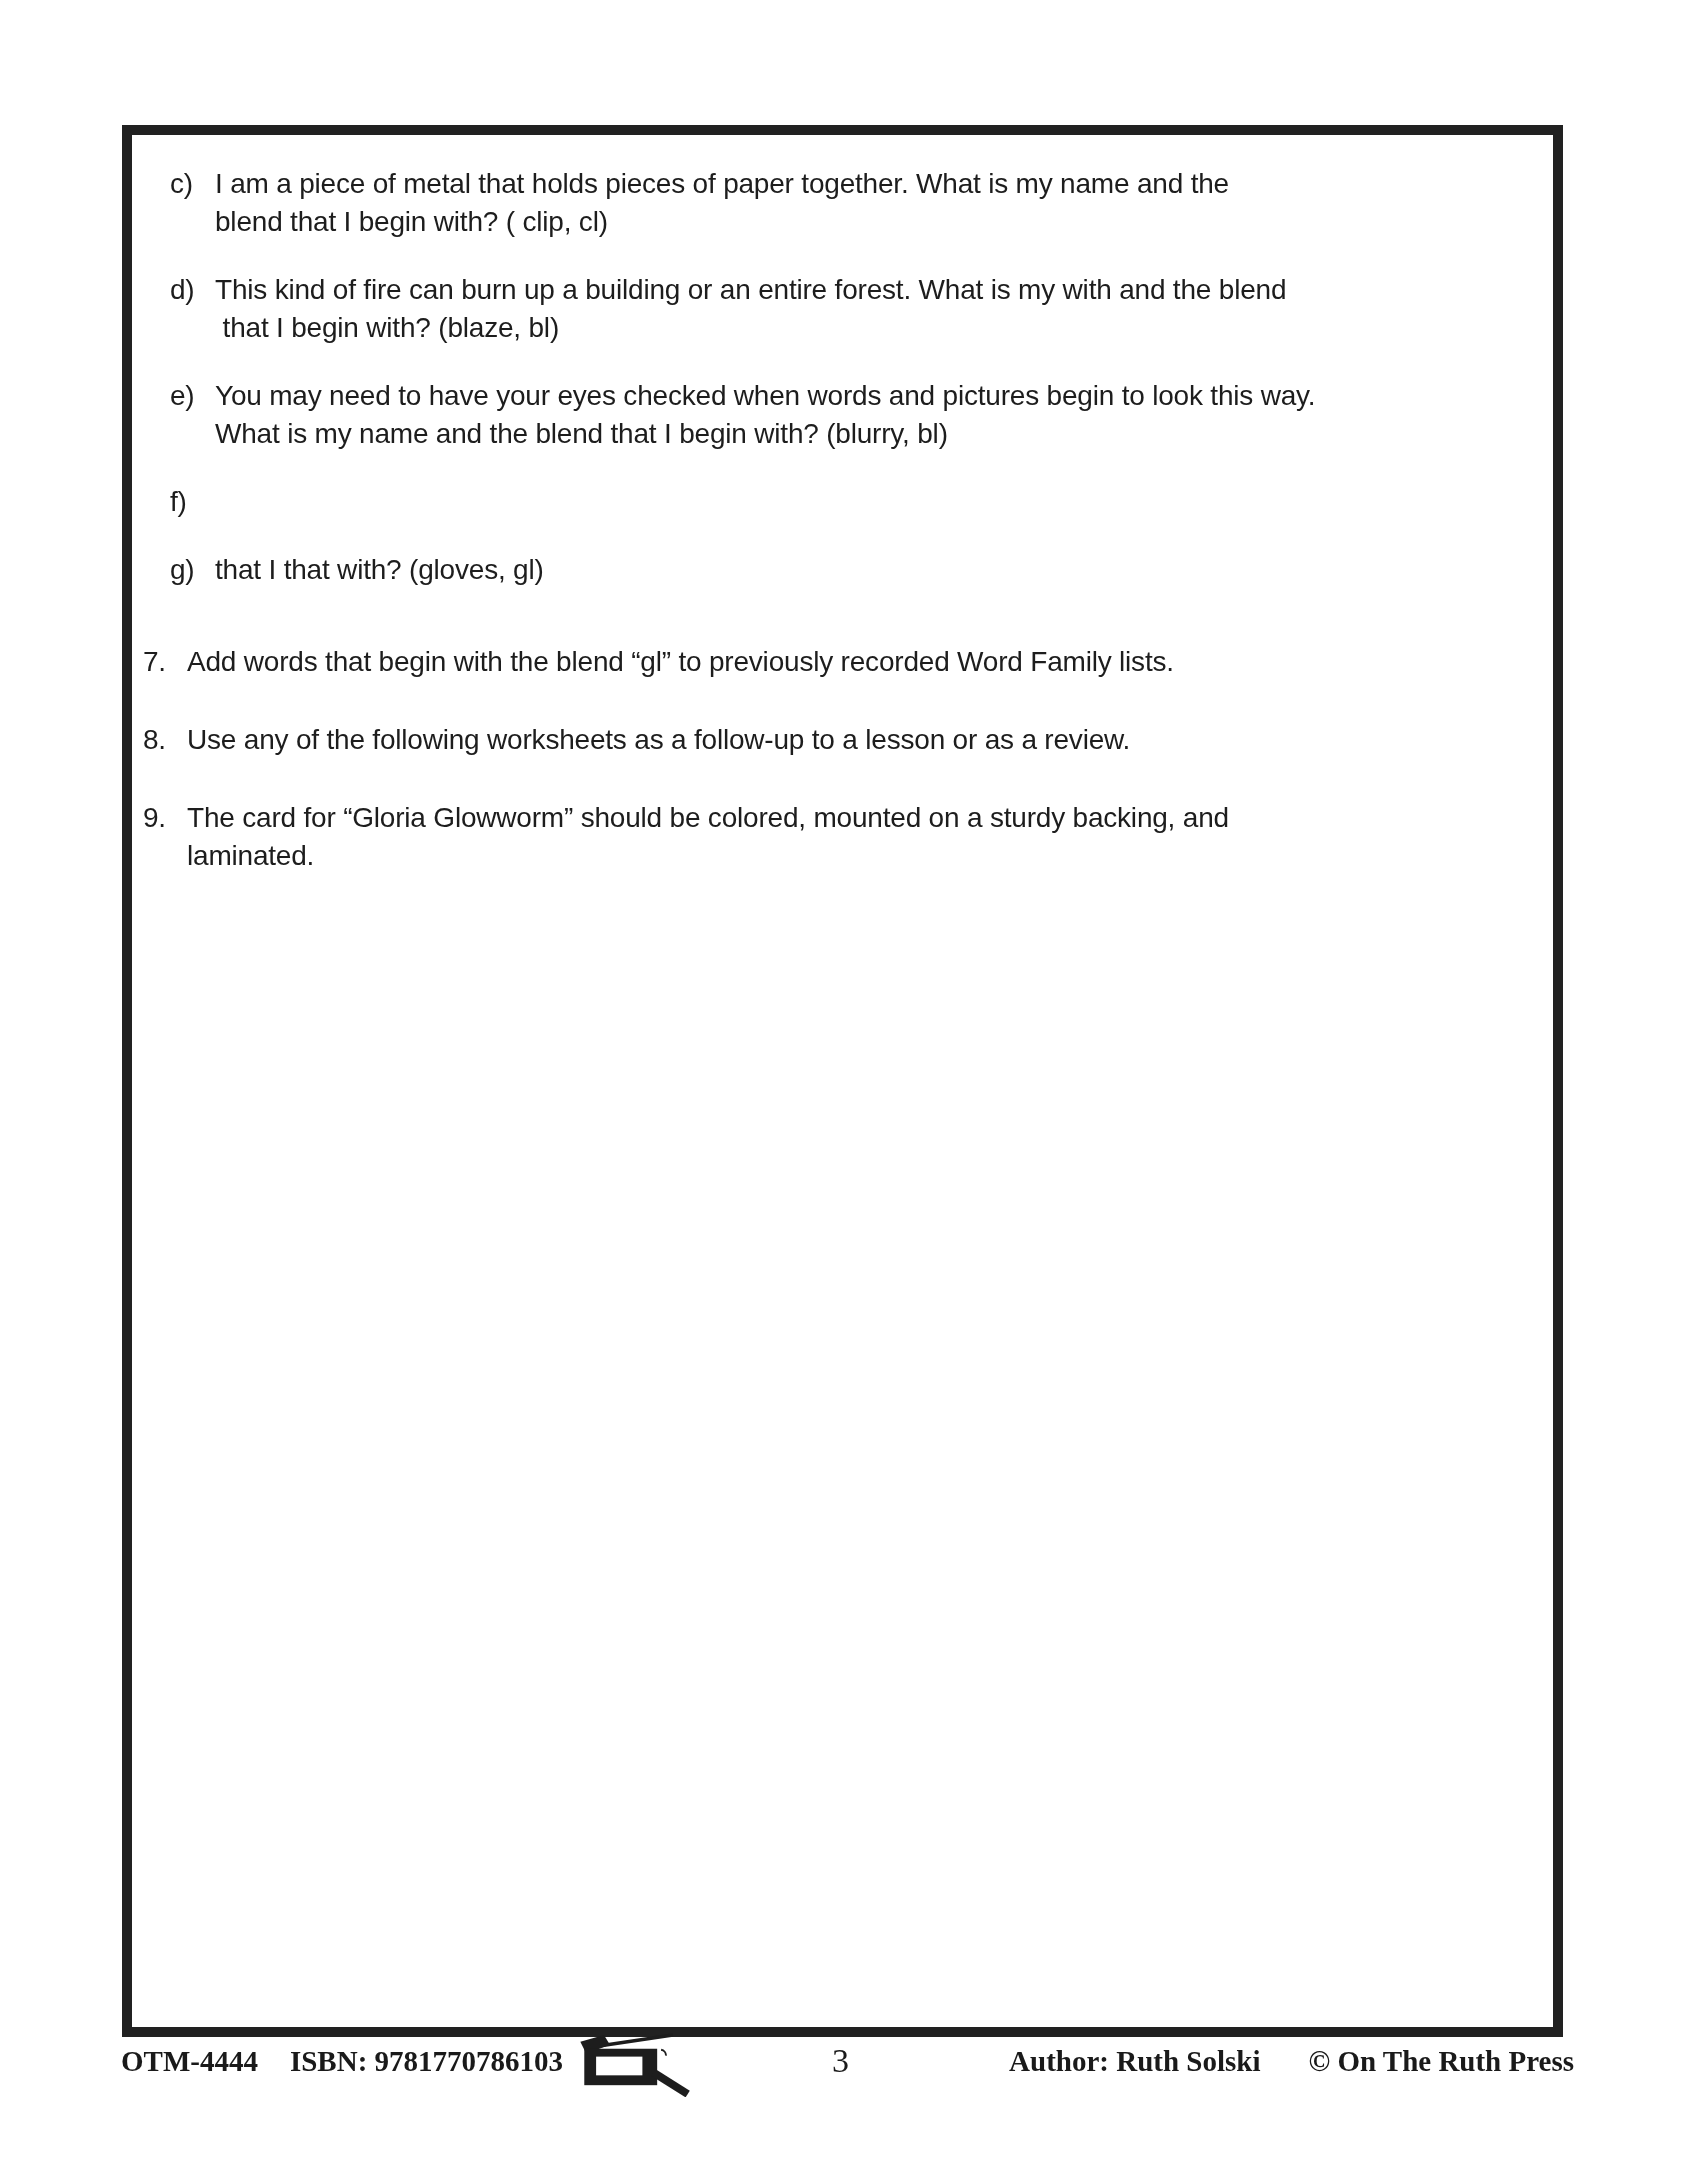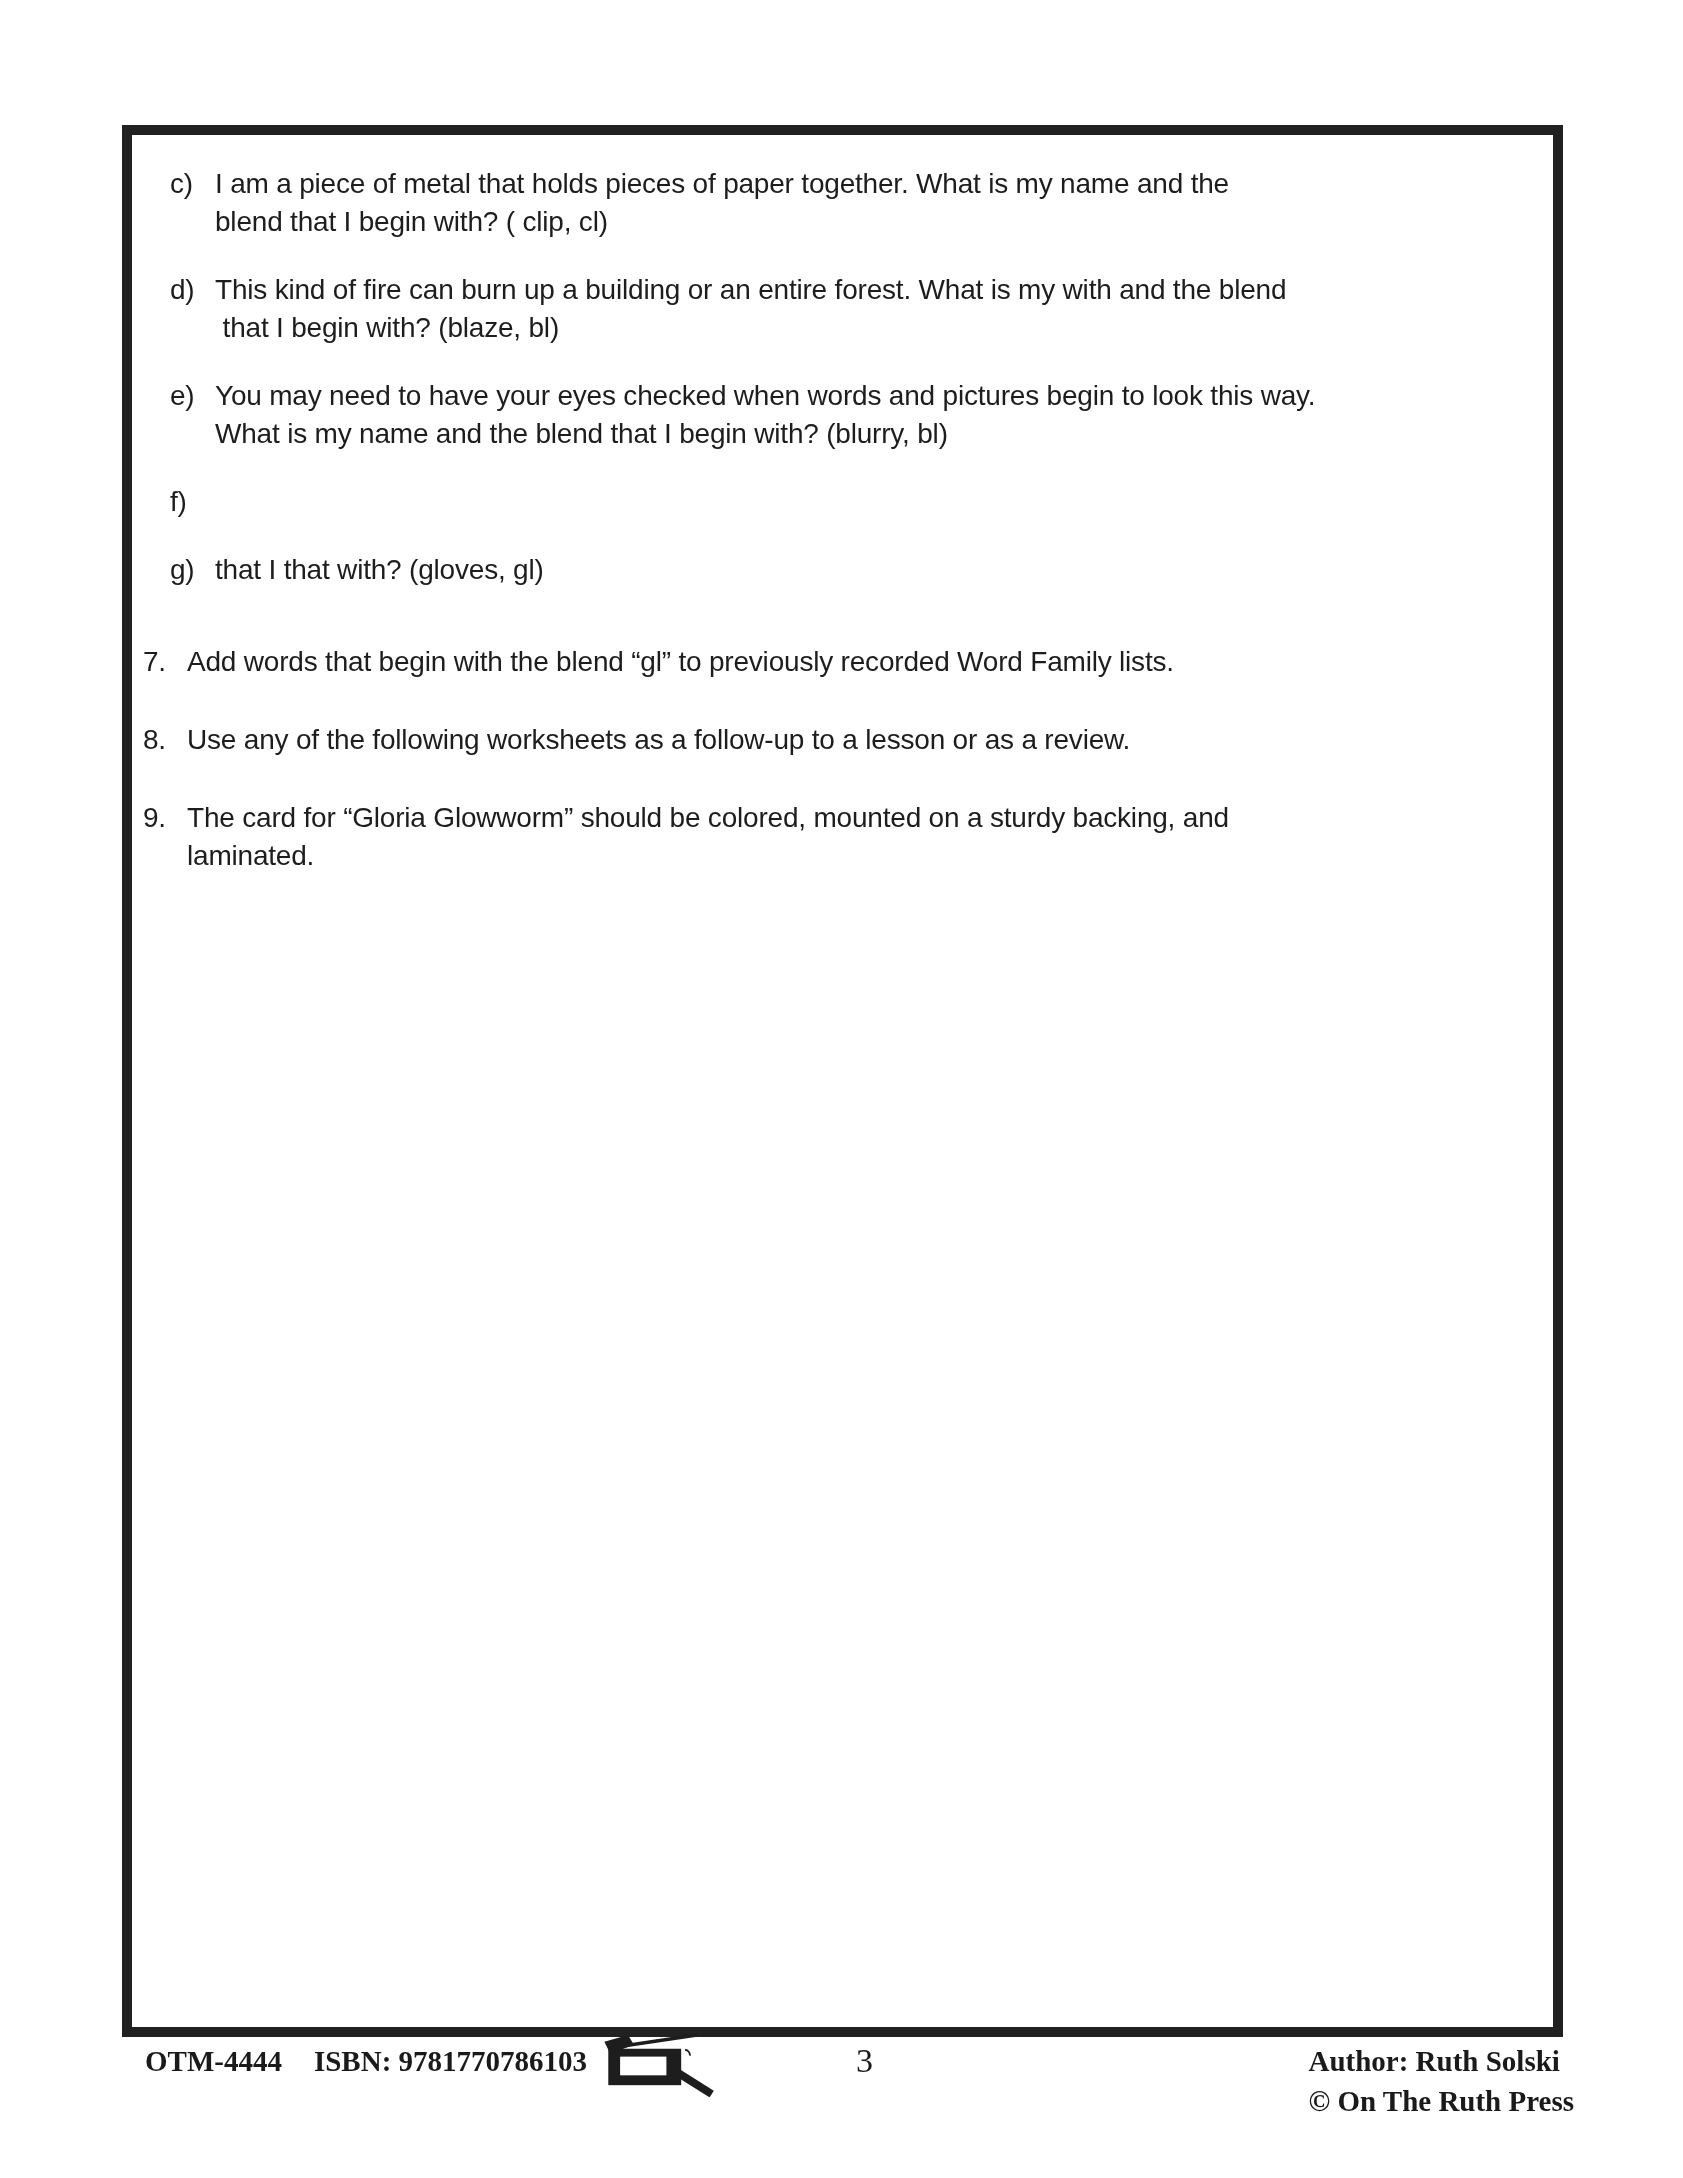--- a/index.html
+++ b/index.html
@@ -31,21 +31,21 @@
   }
   .lettered .item { margin-left: 38px; margin-bottom: 30px; }
   .lettered .marker { flex: 0 0 45px; }
   .numbered { margin-top: 54px; }
   .numbered .item { margin-left: 11px; margin-bottom: 40px; }
   .numbered .marker { flex: 0 0 44px; }
   .lines { flex: 1; min-width: 0; }
   .line { white-space: pre-wrap; }
   .footer {
     position: absolute;
-    left: 145px;
+    left: 121px;
     right: 109px;
     top: 2041px;
     height: 59px;
     font-family: "Liberation Serif", serif;
     font-weight: bold;
     font-size: 29px;
     line-height: 40px;
     color: #1a1a1a;
   }
   .footer-left {
@@ -61,21 +61,21 @@
     left: 711px; top: 0;
     font-weight: normal;
     font-size: 34px;
     line-height: 40px;
   }
   .footer-right {
     position: absolute;
     right: 0; top: 0;
     display: flex;
     align-items: flex-start;
-    flex-direction: column;
+    gap: 48px;
   }
 </style>
 </head>
 <body>
 
 <div class="page">
 
   <div class="frame">
 
     <div class="lettered">

